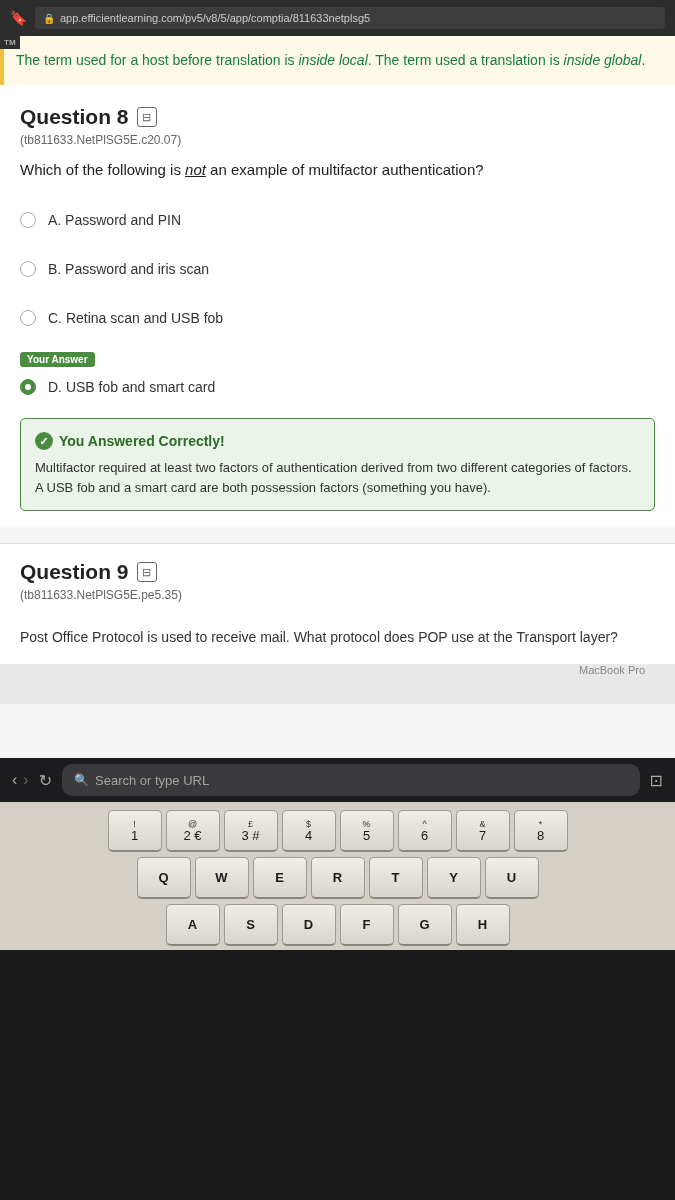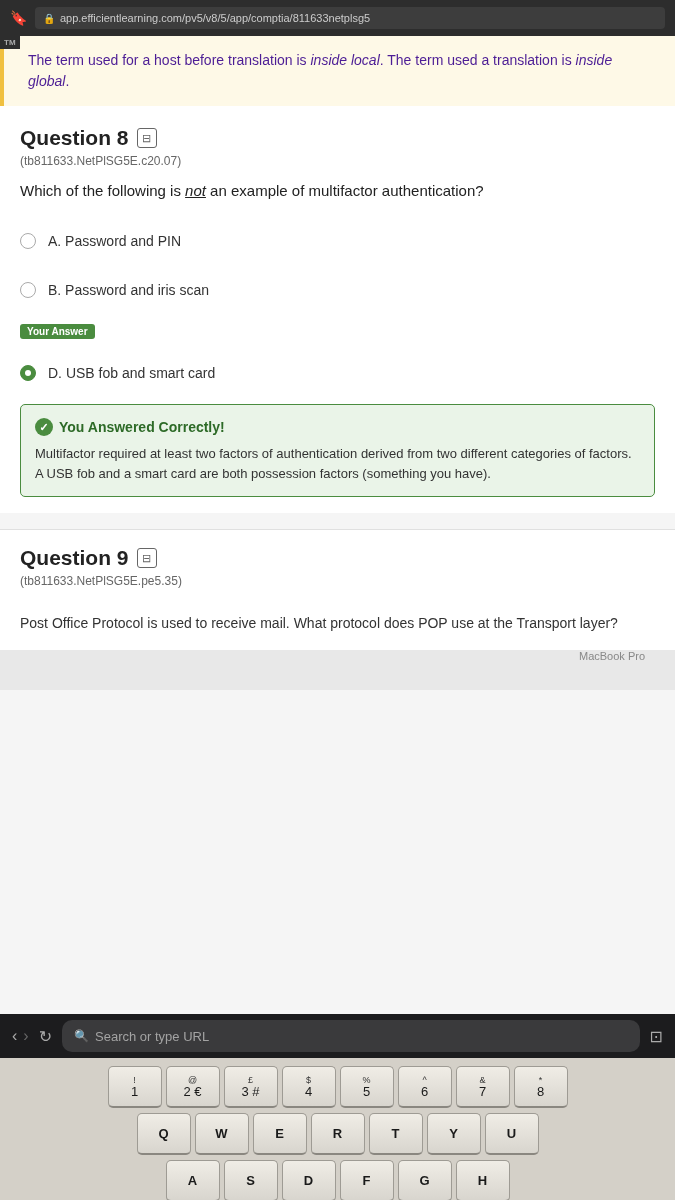--- a/index.html
+++ b/index.html
@@ -38,34 +38,34 @@
     }
     .browser-lock-icon {
       margin-right: 4px;
       color: #aaa;
       font-size: 10px;
     }
 
     
     .page-content {
       background: #f5f5f5;
-      height: 978px;
+      height: 722px;
       overflow: hidden;
       position: relative;
     }
 
     
     .info-banner {
       background: #fef9e7;
       border-left: 4px solid #f0c040;
-      padding: 14px 24px;
+      padding: 14px 12px;
       margin: 0;
       font-size: 14px;
       line-height: 1.5;
-      color: #4c1d95;
+      color: #15803d;
     }
     .info-banner em {
       font-style: italic;
       font-weight: 500;
     }
 
     
     .question-container {
       background: #fff;
       margin: 0;
@@ -148,21 +148,21 @@
       border-radius: 50%;
     }
     .your-answer-badge {
       display: inline-block;
       background: #4a8c3f;
       color: #fff;
       font-size: 10px;
       font-weight: 600;
       padding: 2px 7px;
       border-radius: 3px;
-      margin-bottom: 14px;
+      margin-bottom: 0;
     }
 
     
     .correct-feedback {
       background: #eaf4e8;
       border: 1.5px solid #4a8c3f;
       border-radius: 5px;
       padding: 12px 14px;
       margin: 12px 0 0 0;
       font-size: 13px;
@@ -369,20 +369,24 @@
       <div class="answer-option">
         <div class="radio-circle"></div>
         <span>A. Password and PIN</span>
       </div>
 
       <div class="answer-option">
         <div class="radio-circle"></div>
         <span>B. Password and iris scan</span>
       </div>
 
+      <div class="answer-option">
+        <div class="radio-circle"></div>
+        <span>C. Retina scan and USB fob</span>
+      </div>
 
       <div>
         <div style="margin-bottom: 2px;">
           <span class="your-answer-badge">Your Answer</span>
         </div>
         <div class="answer-option selected-correct">
           <div class="radio-circle"></div>
           <span>D. USB fob and smart card</span>
         </div>
       </div>

